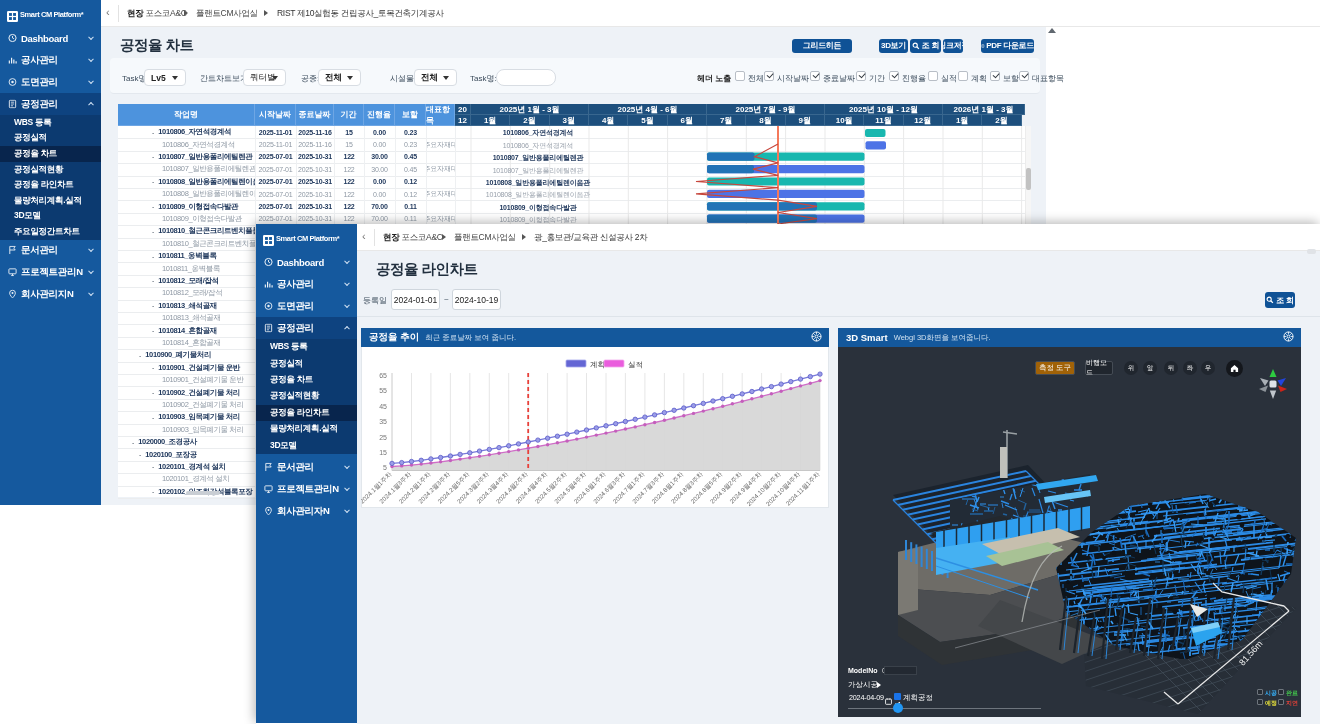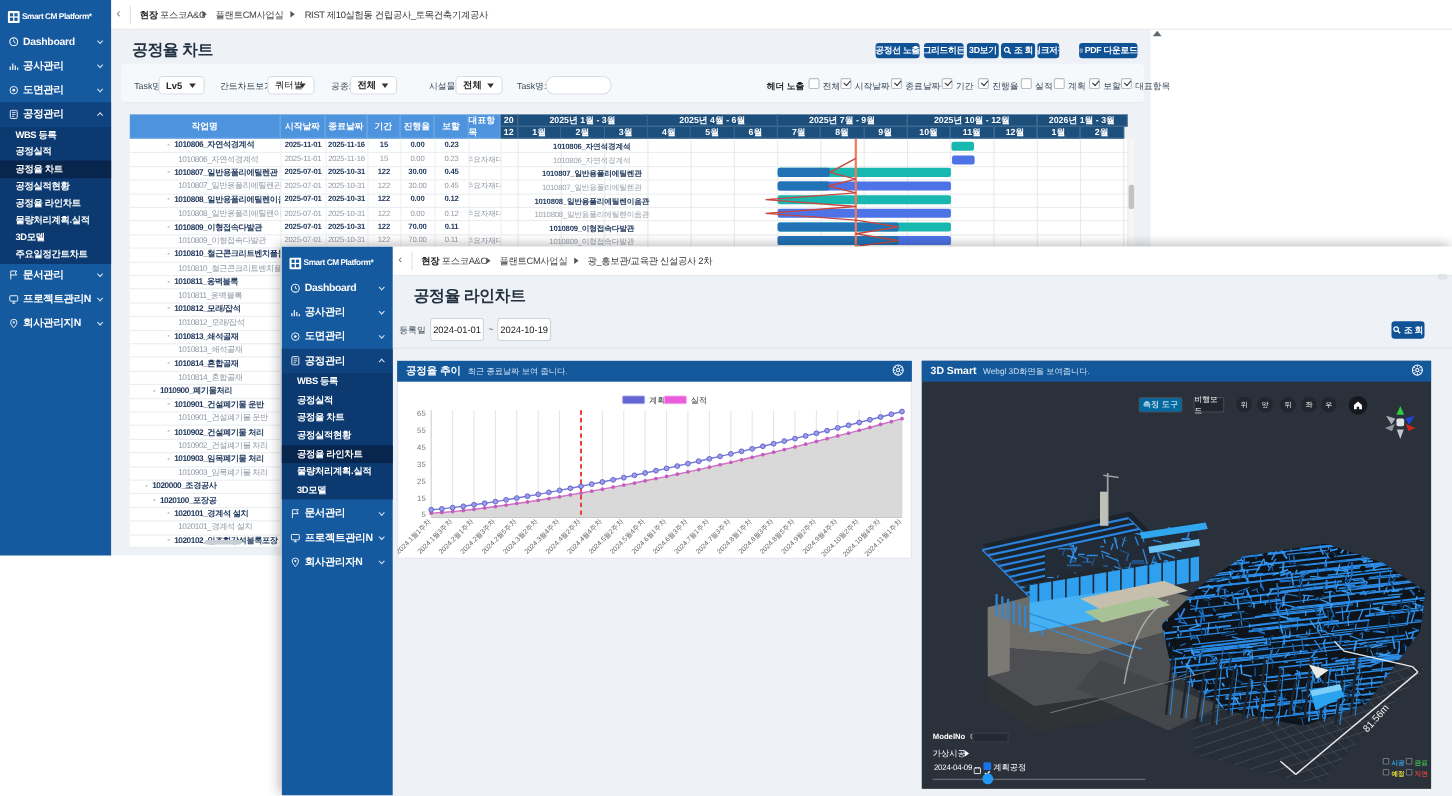--- a/index.html
+++ b/index.html
@@ -40,21 +40,21 @@
     <div class="crumb" style="left:106px;top:6px;color:#777;font-size:11px">‹</div>
     <div class="abs" style="left:118px;top:5px;width:1px;height:17px;background:#e2e2e2"></div>
     <div class="crumb" style="left:127px;top:8px"><b style="color:#222">현장</b>&nbsp;포스코A&amp;C</div>
     <div class="abs tri" style="left:184px;top:10px"></div>
     <div class="crumb" style="left:196px;top:8px">플랜트CM사업실</div>
     <div class="abs tri" style="left:264px;top:10px"></div>
     <div class="crumb" style="left:277px;top:8px;color:#333">RIST 제10실험동 건립공사_토목건축기계공사</div>
     <div class="abs" style="left:101px;top:26px;width:1219px;height:1px;background:#e8e8e8"></div>
     <div class="abs" style="left:120px;top:36px;font-size:14.5px;font-weight:bold;color:#22303f;letter-spacing:-0.5px">공정율 차트</div>
     <div class="btn" style="left:796px;top:39px;width:40px;height:13.5px;font-size:8px">공정선 노출</div>
-    <div class="btn" style="left:840px;top:39px;width:36px;height:13.5px;font-size:8px">그리드히든</div>
+    <div class="btn" style="left:792px;top:39px;width:60px;height:13.5px;font-size:8px">그리드히든</div>
     <div class="btn" style="left:879px;top:39px;width:29px;height:13.5px;font-size:8px">3D보기</div>
     <div class="btn" style="left:910px;top:39px;width:31px;height:13.5px;font-size:8px"><svg width="8" height="8" viewBox="0 0 10 10" style="margin-right:2px">
         <circle cx="4" cy="4" r="2.6" fill="none" stroke="#fff" stroke-width="1.4"></circle>
         <path d="M6 6l2.6 2.6" stroke="#fff" stroke-width="1.6"></path>
       </svg>조 회</div>
     <div class="btn" style="left:943px;top:39px;width:20px;height:13.5px;font-size:8px"><svg width="8" height="8" viewBox="0 0 10 10" style="margin-right:1.5px">
         <rect x="1.5" y="1.5" width="7" height="7" rx="1.5" fill="none" stroke="#fff" stroke-width="1.3"></rect>
         <path d="M3.4 5h3.2" stroke="#fff" stroke-width="1.3"></path>
       </svg>링크저장</div>
     <div class="btn" style="left:981px;top:39px;width:53px;height:13.5px;font-size:8px"><svg width="8" height="8" viewBox="0 0 10 10" style="margin-right:1.5px">
@@ -1943,21 +1943,21 @@
       <rect x="162" y="98" width="7" height="31" fill="#c0c0bb"></rect>
       <polygon points="352,255 370,260 359,268" fill="#e9e9e6"></polygon>
       <polygon points="353,279 380,273 384,284 358,297" fill="#2ba3ee"></polygon>
       <polygon points="353,279 380,273 382,278 355,284" fill="#7fd0f8"></polygon>
       <polyline points="375,234 384,243 446,257" fill="none" stroke="#e8e8e8" stroke-width="1.3"></polyline>
       <polyline points="451,262 340,355" fill="none" stroke="#e8e8e8" stroke-width="1.3"></polyline>
       <polyline points="446,257 451,262" fill="none" stroke="#e8e8e8" stroke-width="1.3"></polyline>
       <polyline points="340,355 326,343" fill="none" stroke="#e8e8e8" stroke-width="1.3"></polyline>
       <text x="415" y="306" font-size="9" fill="#f2f2f2" transform="rotate(-48 415 306)" text-anchor="middle">81.56m</text>
     </svg>
-    <div class="abs" style="left:779px;top:137px;width:40px;height:14px;background:#0369a1;border:1px solid #454c55;border-radius:2px;color:#fff;font-size:7.5px;display:flex;align-items:center;justify-content:center">측정 도구</div>
+    <div class="abs" style="left:779px;top:137px;width:40px;height:14px;background:#a16207;border:1px solid #454c55;border-radius:2px;color:#fff;font-size:7.5px;display:flex;align-items:center;justify-content:center">측정 도구</div>
     <div class="abs" style="left:829px;top:137px;width:28px;height:14px;background:#20262e;border:1px solid #454c55;border-radius:2px;color:#fff;font-size:7px;display:flex;align-items:center;justify-content:center">비행모드</div>
     <div class="abs" style="left:868px;top:137px;width:14px;height:14px;border-radius:50%;background:#20262e;color:#fff;font-size:6.5px;display:flex;align-items:center;justify-content:center">위</div>
     <div class="abs" style="left:887px;top:137px;width:14px;height:14px;border-radius:50%;background:#20262e;color:#fff;font-size:6.5px;display:flex;align-items:center;justify-content:center">앞</div>
     <div class="abs" style="left:908px;top:137px;width:14px;height:14px;border-radius:50%;background:#20262e;color:#fff;font-size:6.5px;display:flex;align-items:center;justify-content:center">뒤</div>
     <div class="abs" style="left:927px;top:137px;width:14px;height:14px;border-radius:50%;background:#20262e;color:#fff;font-size:6.5px;display:flex;align-items:center;justify-content:center">좌</div>
     <div class="abs" style="left:945px;top:137px;width:14px;height:14px;border-radius:50%;background:#20262e;color:#fff;font-size:6.5px;display:flex;align-items:center;justify-content:center">우</div>
     <div class="abs" style="left:970px;top:135.5px;width:17px;height:17px;border-radius:50%;background:#14171c;color:#fff;display:flex;align-items:center;justify-content:center">
       <svg width="9" height="9" viewBox="0 0 10 10">
         <path d="M5 1.2L9 4.6V9H6.2V6.3H3.8V9H1V4.6z" fill="#fff"></path>
       </svg>

